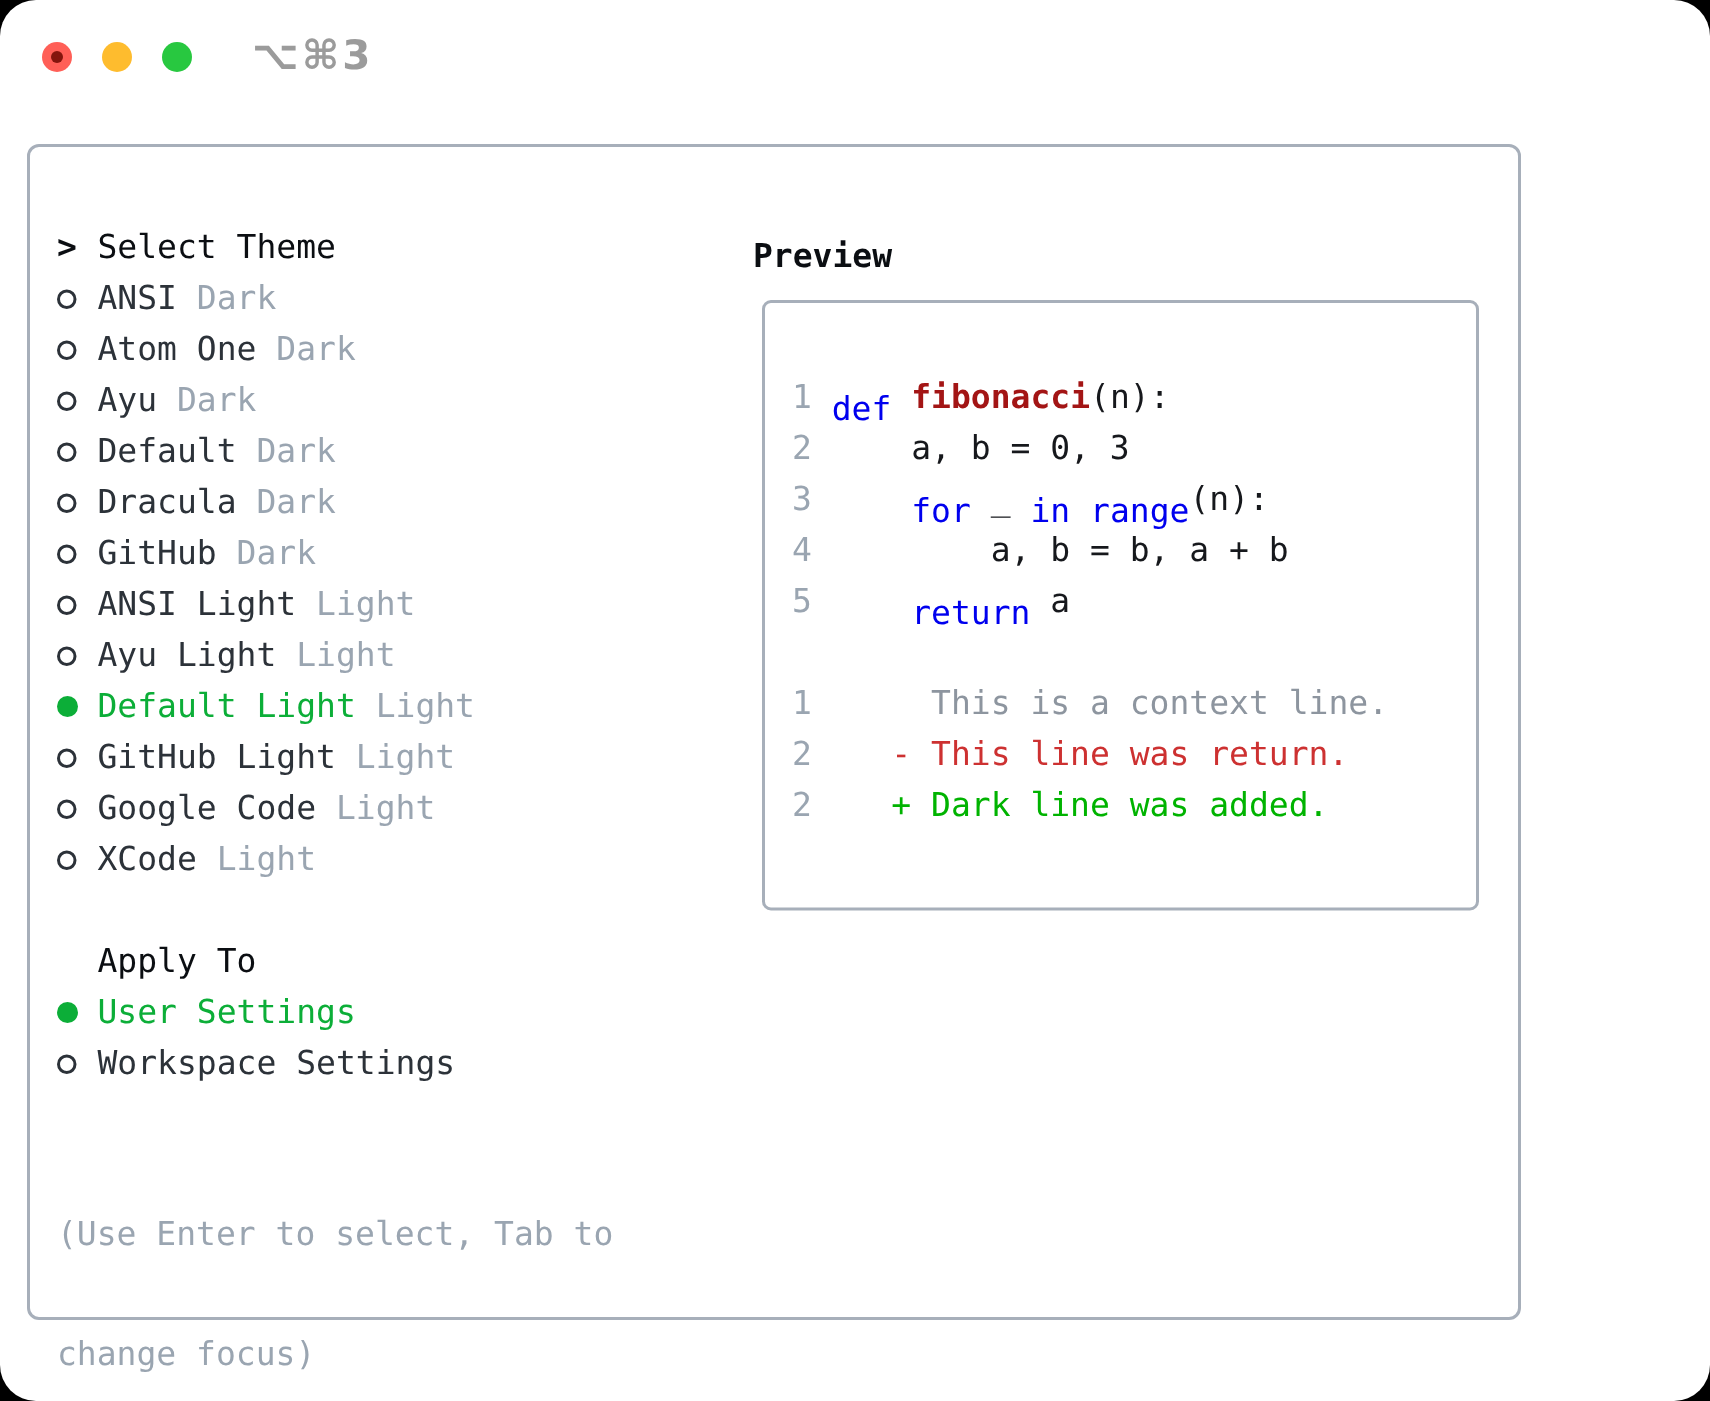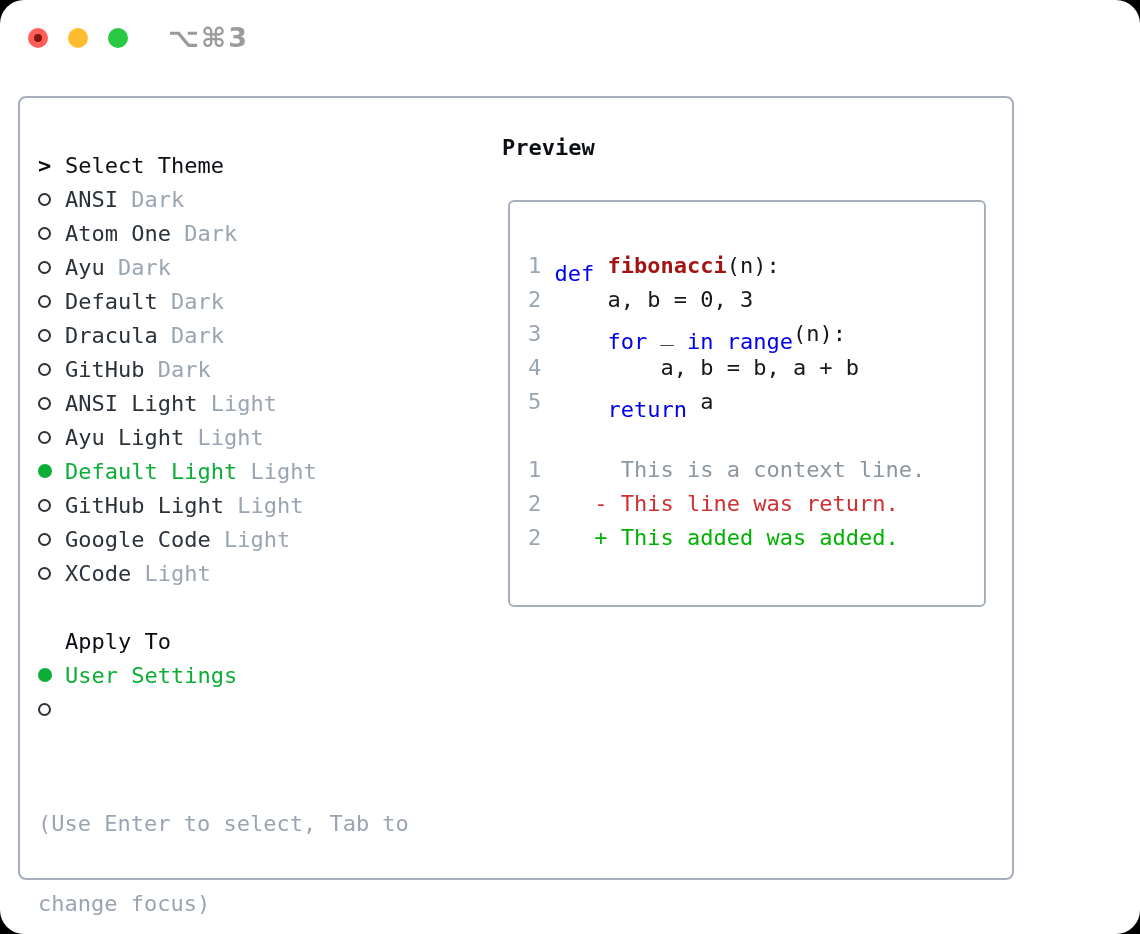--- a/index.html
+++ b/index.html
@@ -29,21 +29,21 @@
   .radio{width:13px;height:13px;border-radius:50%;border:2px solid var(--text);}
   .radio.sel{width:14px;height:14px;border:none;background:var(--green);}
   .name{color:var(--text);}
   .item.selected .name{color:var(--green);}
   .item.selected .radio{border:none;}
   .variant{color:var(--muted);}
   .spacer{height:34px;}
   .help{color:var(--muted);margin-top:46px;}
 
   
-  .preview-label{position:absolute;left:482px;top:32px;height:34px;display:flex;align-items:center;
+  .preview-label{position:absolute;left:482px;top:56px;height:34px;display:flex;align-items:center;
     font-weight:bold;color:var(--header_text);}
   .preview-box{position:absolute;left:488px;top:102px;width:478px;height:407px;
     border:2px solid var(--border);border-radius:6px;padding:46px 16px 0 18px;background:#fff;}
   .pline{display:flex;align-items:center;height:34px;white-space:pre;}
   .ln{width:1ch;flex:none;text-align:right;margin-right:1ch;color:var(--muted);}
   .c-keyword{color:var(--keyword);margin-top:16px;}
   .c-function{color:var(--function);font-weight:bold;}
   .c-plain{color:var(--code_text);}
   .c-context{color:var(--context);}
   .c-deleted{color:var(--deleted);}
@@ -86,39 +86,39 @@
 
       <div class="spacer"></div>
 
       <div class="row">
         <span class="marker"></span>
         <span class="hdr">Apply To</span>
       </div>
 
       <div id="apply-list">
           <div class="row item selected"><span class="marker"><span class="radio sel"></span></span><span class="name">User Settings</span></div>
-          <div class="row item"><span class="marker"><span class="radio"></span></span></div>
+          <div class="row item"><span class="marker"><span class="radio"></span></span><span class="name">Workspace Settings</span></div>
         </div>
 
       <div class="spacer"></div>
 
       <div class="row help">(Use Enter to select, Tab to</div>
       <div class="row help">change focus)</div>
     </div>
 
     <div class="preview-label">Preview</div>
 
     <div class="preview-box">
       <div id="preview-lines">
           <div class="pline"><span class="ln">1</span><span class="c-keyword">def</span><span class="c-plain"> </span><span class="c-function">fibonacci</span><span class="c-plain">(n):</span></div>
           <div class="pline"><span class="ln">2</span><span class="c-plain">    a, b = 0, 3</span></div>
           <div class="pline"><span class="ln">3</span><span class="c-plain">    </span><span class="c-keyword">for</span><span class="c-plain"> _ </span><span class="c-keyword">in</span><span class="c-plain"> </span><span class="c-keyword">range</span><span class="c-plain">(n):</span></div>
           <div class="pline"><span class="ln">4</span><span class="c-plain">        a, b = b, a + b</span></div>
           <div class="pline"><span class="ln">5</span><span class="c-plain">    </span><span class="c-keyword">return</span><span class="c-plain"> a</span></div>
           <div class="pline"><span class="ln"></span></div>
           <div class="pline"><span class="ln">1</span><span class="c-context">     This is a context line.</span></div>
           <div class="pline"><span class="ln">2</span><span class="c-deleted">   - This line was return.</span></div>
-          <div class="pline"><span class="ln">2</span><span class="c-added">   + This added was added.</span></div>
+          <div class="pline"><span class="ln">2</span><span class="c-added">   + Dark line was added.</span></div>
         </div>
     </div>
 
   </div>
 </div>
 
 </body></html>

